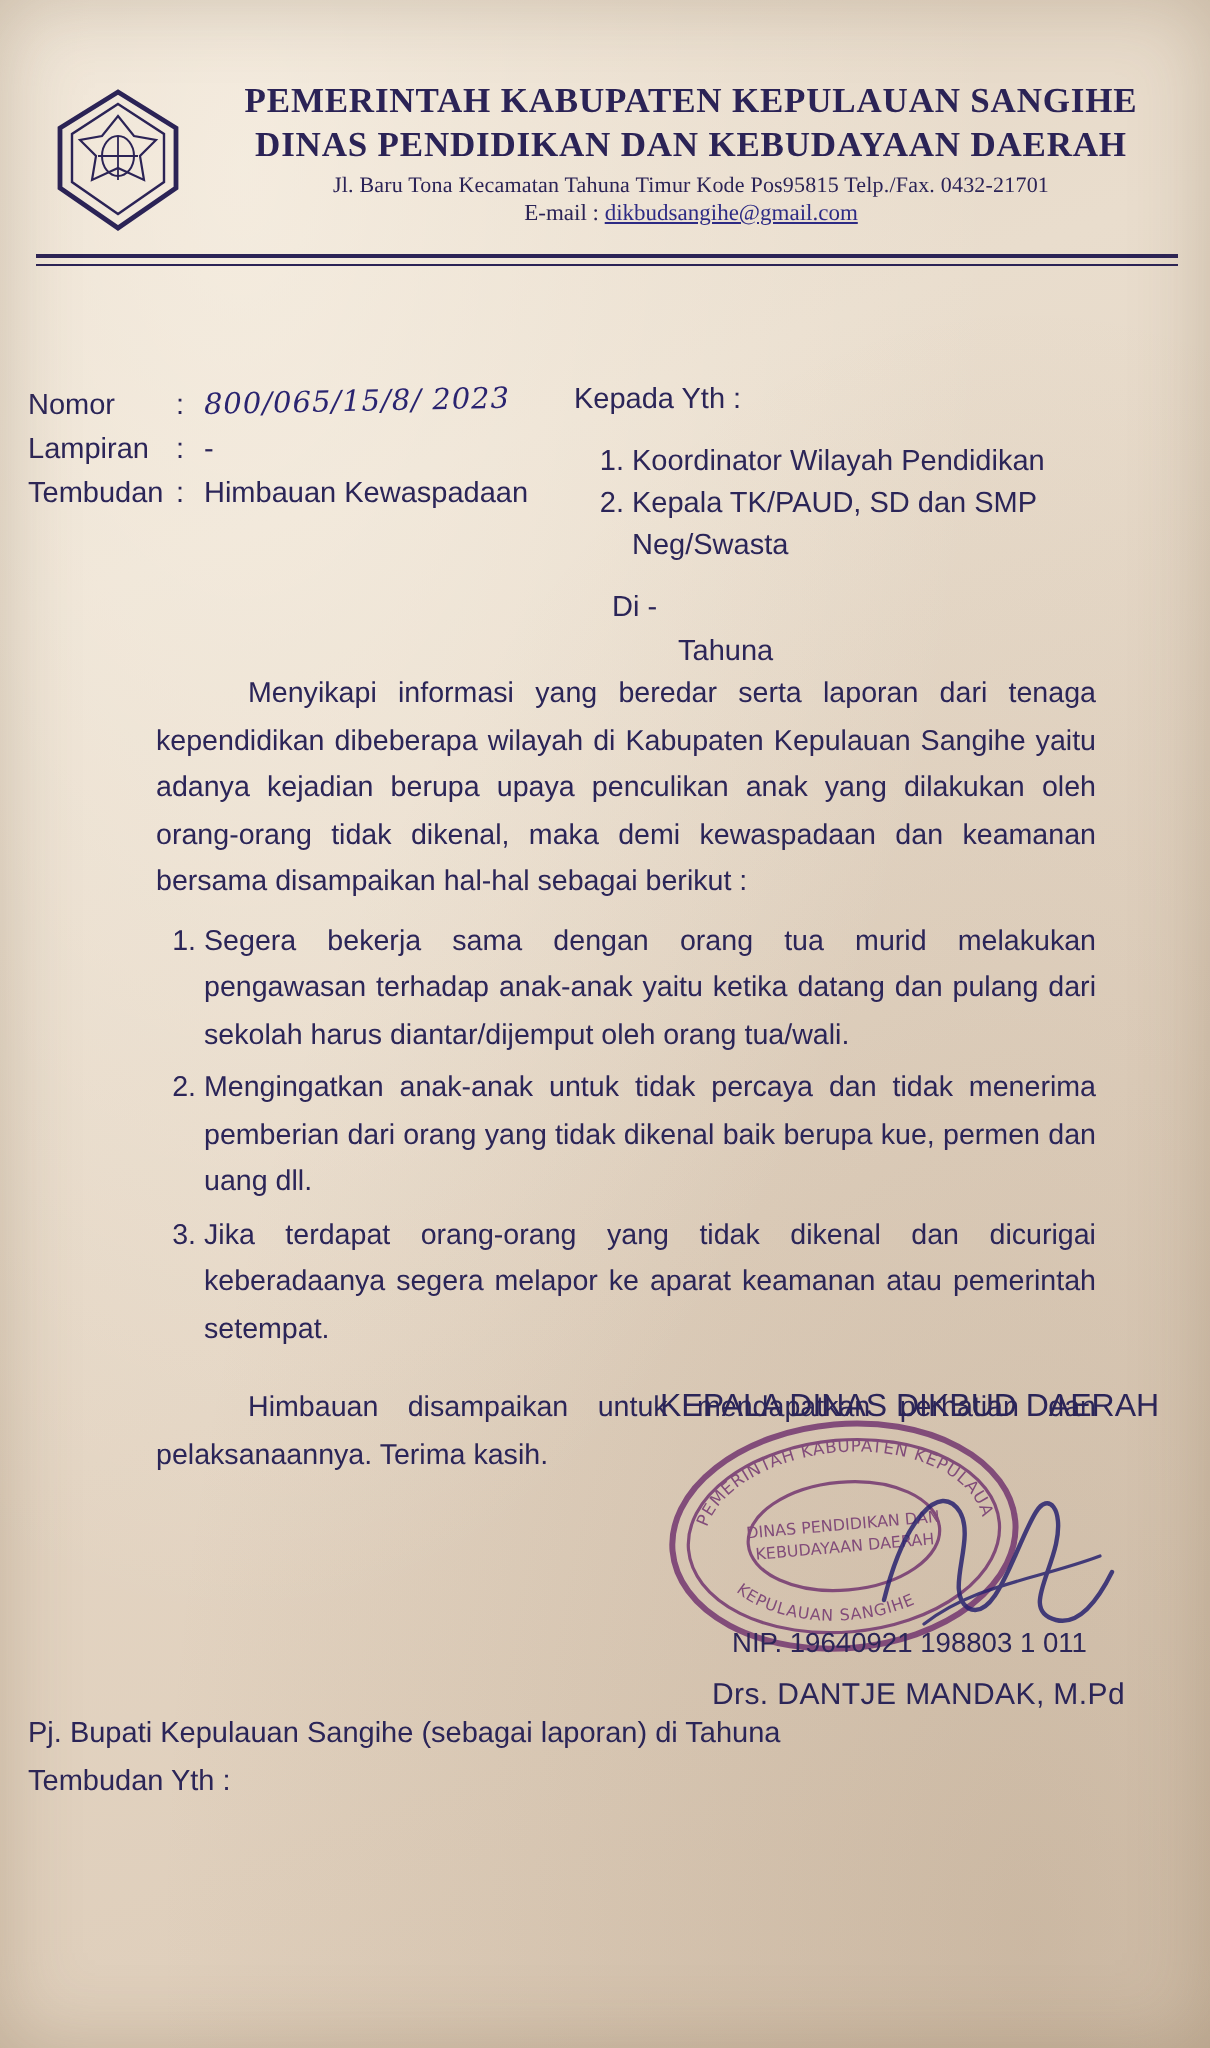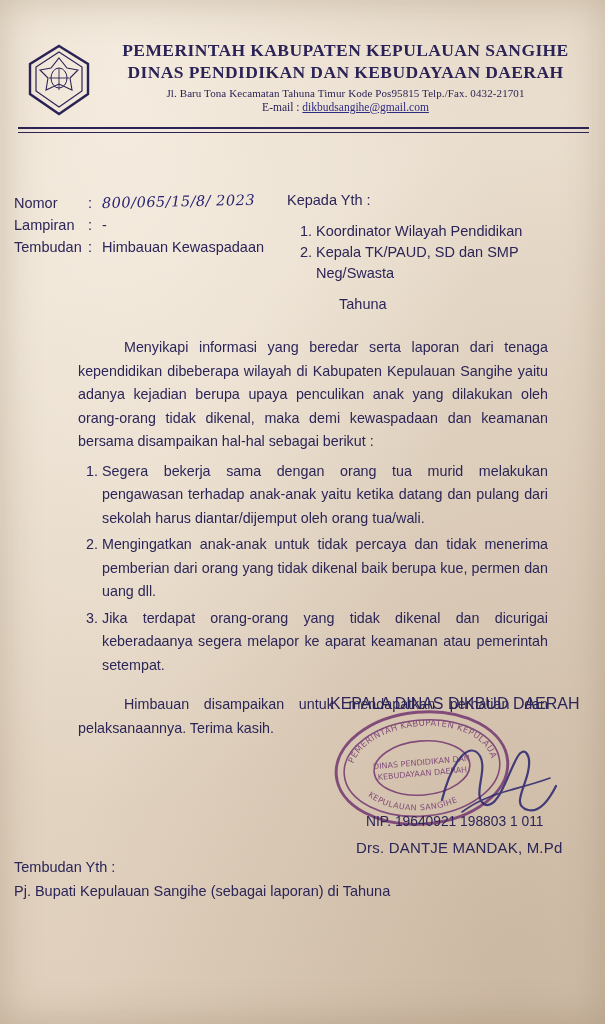--- a/index.html
+++ b/index.html
@@ -299,20 +299,21 @@
       <span class="ref-value">Himbauan Kewaspadaan</span>
     </div>
   </div>
 
   <div class="recipient">
     <div class="to">Kepada Yth :</div>
     <ol>
       <li>Koordinator Wilayah Pendidikan</li>
       <li>Kepala TK/PAUD, SD dan SMP Neg/Swasta</li>
     </ol>
+    <div class="di" style="padding-left:19px;">Di -</div>
     <div class="tempat">Tahuna</div>
   </div>
 
   <div class="body-wrap">
     <div class="para indent">Menyikapi informasi yang beredar serta laporan dari tenaga kependidikan dibeberapa wilayah di Kabupaten Kepulauan Sangihe yaitu adanya kejadian berupa upaya penculikan anak yang dilakukan oleh orang-orang tidak dikenal, maka demi kewaspadaan dan keamanan bersama disampaikan hal-hal sebagai berikut :</div>
     <ol class="numlist">
       <li>Segera bekerja sama dengan orang tua murid melakukan pengawasan terhadap anak-anak yaitu ketika datang dan pulang dari sekolah harus diantar/dijemput oleh orang tua/wali.</li>
       <li>Mengingatkan anak-anak untuk tidak percaya dan tidak menerima pemberian dari orang yang tidak dikenal baik berupa kue, permen dan uang dll.</li>
       <li>Jika terdapat orang-orang yang tidak dikenal dan dicurigai keberadaanya segera melapor ke aparat keamanan atau pemerintah setempat.</li>
     </ol>
@@ -345,18 +346,18 @@
     <svg width="130" height="110" viewBox="0 0 130 110">
       <path d="M10 80 C 20 40, 38 20, 48 36 C 56 50, 40 76, 52 84 C 66 92, 76 52, 86 36 C 92 26, 100 34, 96 52 C 92 70, 80 86, 96 90 C 108 93, 118 78, 124 66" fill="none" stroke="#2a2470" stroke-width="2.2" stroke-linecap="round"></path>
       <path d="M30 92 C 56 72, 86 70, 118 58" fill="none" stroke="#2a2470" stroke-width="1.6" stroke-linecap="round"></path>
     </svg>
   </div>
 
   <div class="sig-name">Drs. DANTJE MANDAK, M.Pd</div>
   <div class="sig-nip">NIP. 19640921 198803 1 011</div>
 
   <div class="footer">
+    <div>Pj. Bupati Kepulauan Sangihe (sebagai laporan) di Tahuna</div>
     <div>Tembudan Yth :</div>
-    <div>Pj. Bupati Kepulauan Sangihe (sebagai laporan) di Tahuna</div>
   </div>
 
   <div class="edge-shadow"></div>
 </div>
 
 </body></html>

